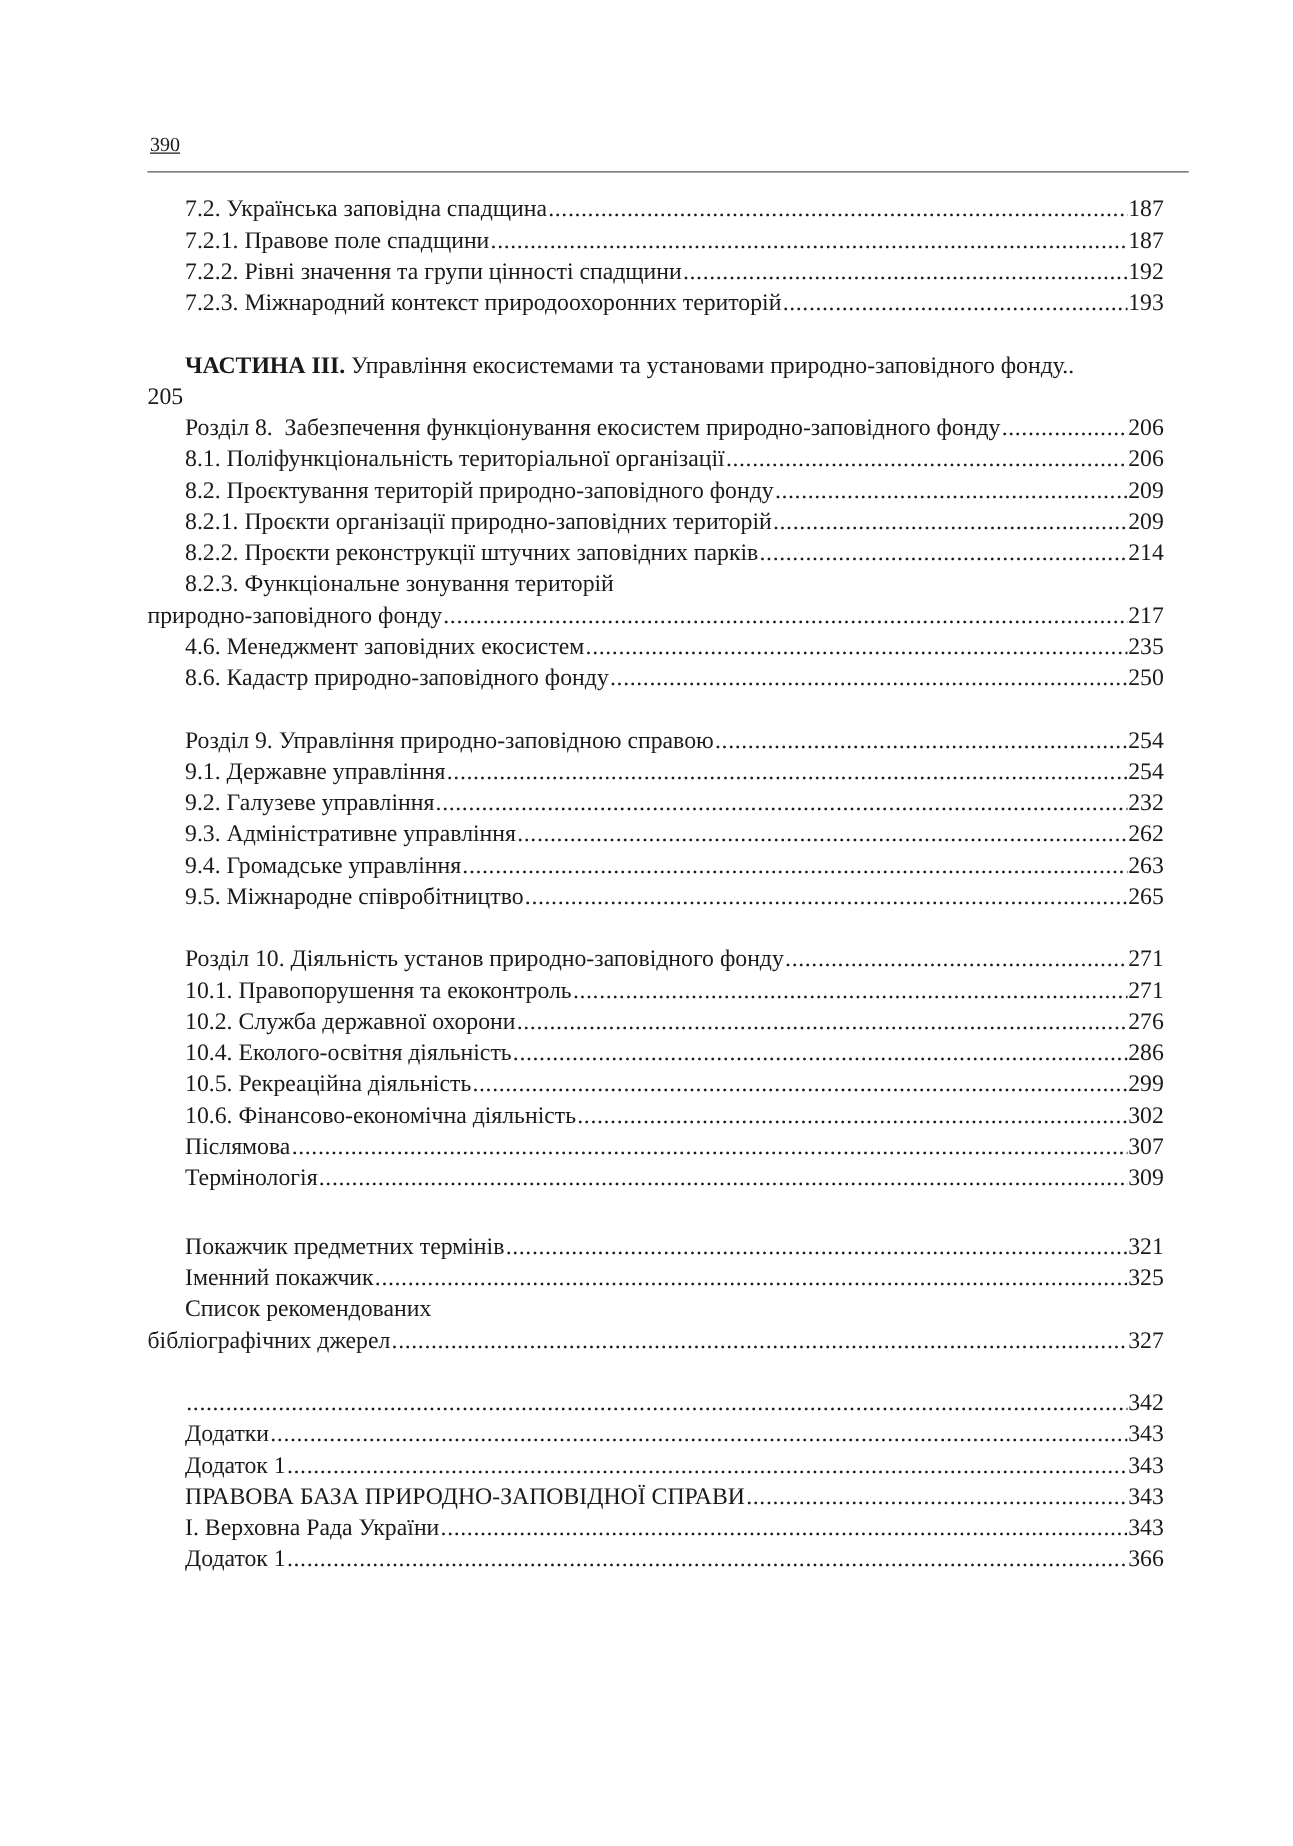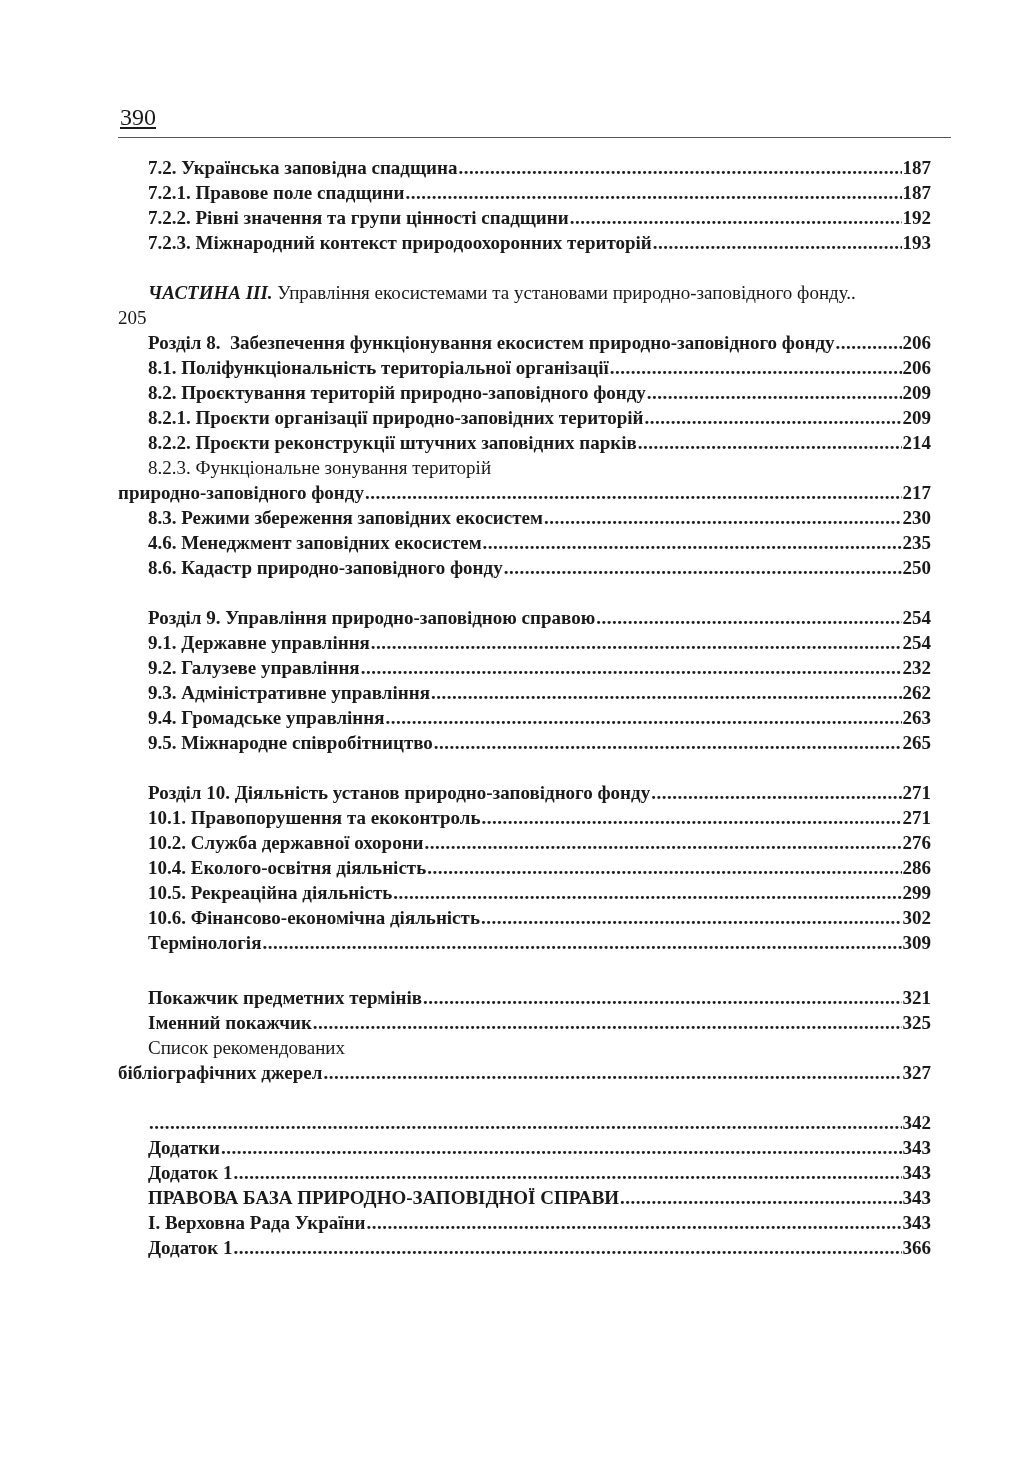--- a/index.html
+++ b/index.html
@@ -1,32 +1,32 @@
 <!DOCTYPE html>
 <html><head>
 <meta charset="utf-8">
 <style>
   html, body { margin: 0; padding: 0; background: #ffffff; }
   body { width: 1034px; height: 1477px; position: relative; overflow: hidden;
          font-family: "Liberation Serif", "DejaVu Serif", serif; color: #1a1a1a; }
-  .page-number { position: absolute; left: 120px; top: 104px; font-size: 24px; line-height: 26px; text-decoration: underline; }
+  .page-number { position: absolute; left: 120px; top: 104px; font-size: 16px; line-height: 26px; text-decoration: underline; }
   .header-rule { position: absolute; left: 118px; top: 137px; width: 833px; height: 0;
                  border-top: 1.5px solid #555; }
   .toc { position: absolute; left: 118px; top: 155px; width: 813px; font-size: 19px; }
-  .entry { display: flex; align-items: flex-end; height: 25px; line-height: 25px; white-space: nowrap; font-weight: bold; }
+  .entry { display: flex; align-items: flex-end; height: 25px; line-height: 25px; white-space: nowrap; }
   .entry.indent { padding-left: 30px; }
   .entry .title { flex: 0 0 auto; }
   .entry .dots { flex: 1 1 auto; overflow: hidden; margin: 0 1px; letter-spacing: 0.5px; }
   .entry .dots::before { content: "................................................................................................................................................................................................................................................"; }
   .entry .pg { flex: 0 0 auto; }
   .line-only { height: 25px; line-height: 25px; white-space: nowrap; }
   .line-only.indent { padding-left: 30px; }
   .gap { height: 25px; }
   .gap-big { height: 30px; }
-  .part b { font-weight: bold; font-style: italic; }
+  .part b { font-weight: bold; }
 </style>
 </head>
 <body>
 
 <div class="page-number">390</div>
 <div class="header-rule"></div>
 
 <div class="toc">
 
   <div>
@@ -89,25 +89,20 @@
     <div>
       <div class="line-only indent">8.2.3. Функціональне зонування територій</div>
       <div class="entry">
           <span class="title">природно-заповідного фонду</span>
           <span class="dots"></span>
           <span class="pg">217</span>
         </div>
     </div>
 
     <div class="entry indent">
-        <span class="title">8.3. Режими збереження заповідних екосистем</span>
-        <span class="dots"></span>
-        <span class="pg">230</span>
-      </div>
-    <div class="entry indent">
         <span class="title">4.6. Менеджмент заповідних екосистем</span>
         <span class="dots"></span>
         <span class="pg">235</span>
       </div>
     <div class="entry indent">
         <span class="title">8.6. Кадастр природно-заповідного фонду</span>
         <span class="dots"></span>
         <span class="pg">250</span>
       </div>
   </div>
@@ -172,20 +167,25 @@
       </div>
     <div class="entry indent">
         <span class="title">10.5. Рекреаційна діяльність</span>
         <span class="dots"></span>
         <span class="pg">299</span>
       </div>
     <div class="entry indent">
         <span class="title">10.6. Фінансово-економічна діяльність</span>
         <span class="dots"></span>
         <span class="pg">302</span>
+      </div>
+    <div class="entry indent">
+        <span class="title">Післямова</span>
+        <span class="dots"></span>
+        <span class="pg">307</span>
       </div>
     <div class="entry indent">
         <span class="title">Термінологія</span>
         <span class="dots"></span>
         <span class="pg">309</span>
       </div>
   </div>
 
   <div class="gap-big"></div>
 

